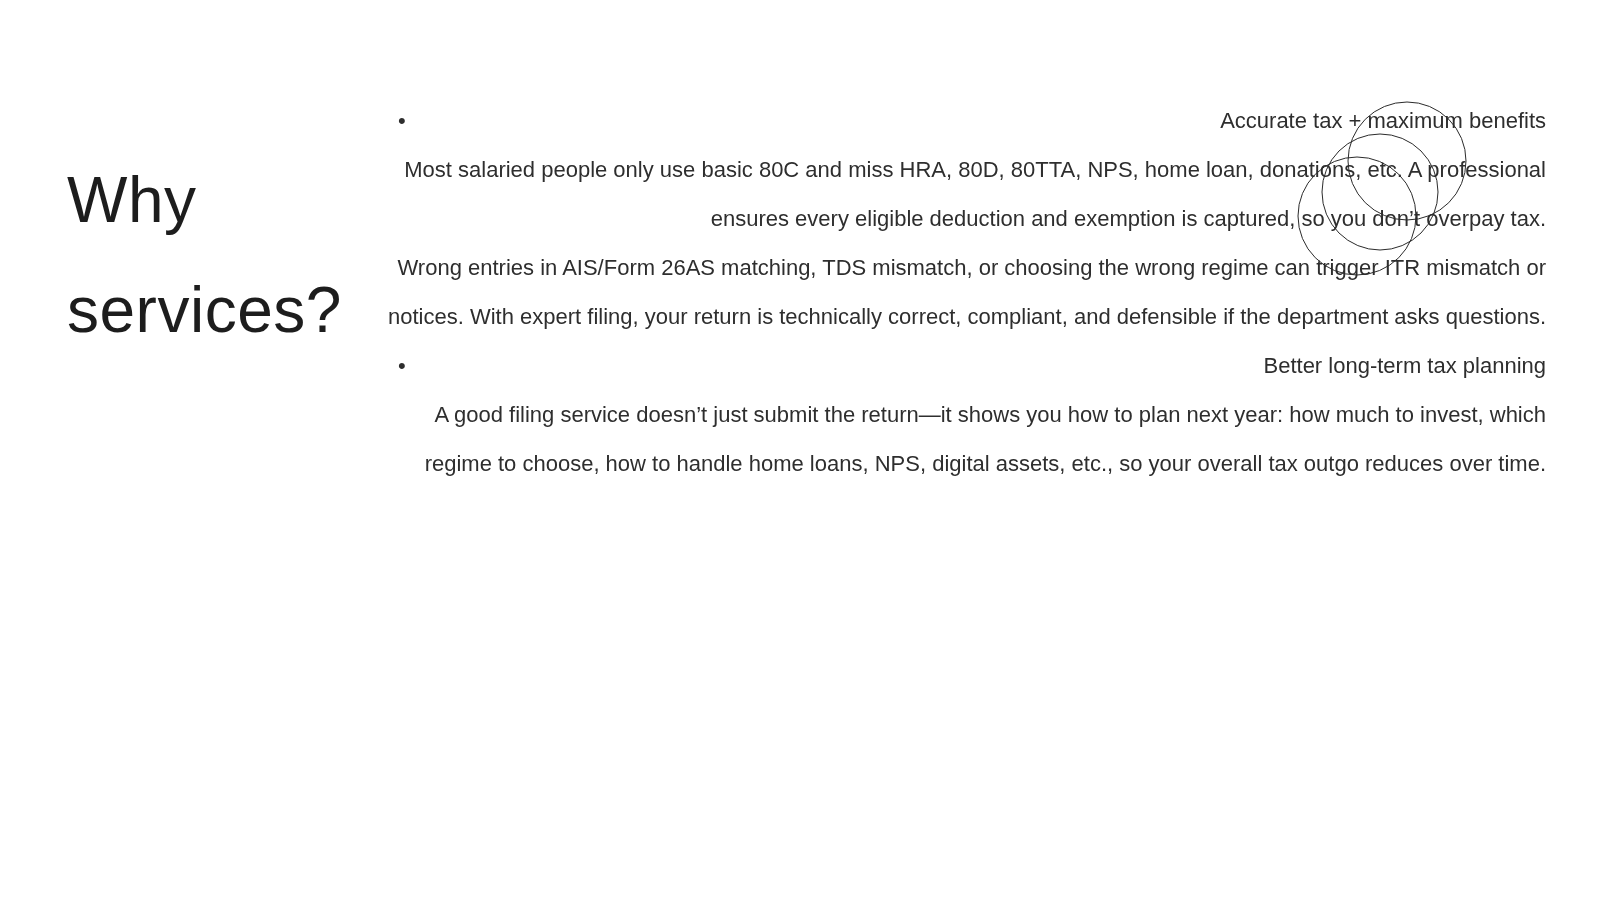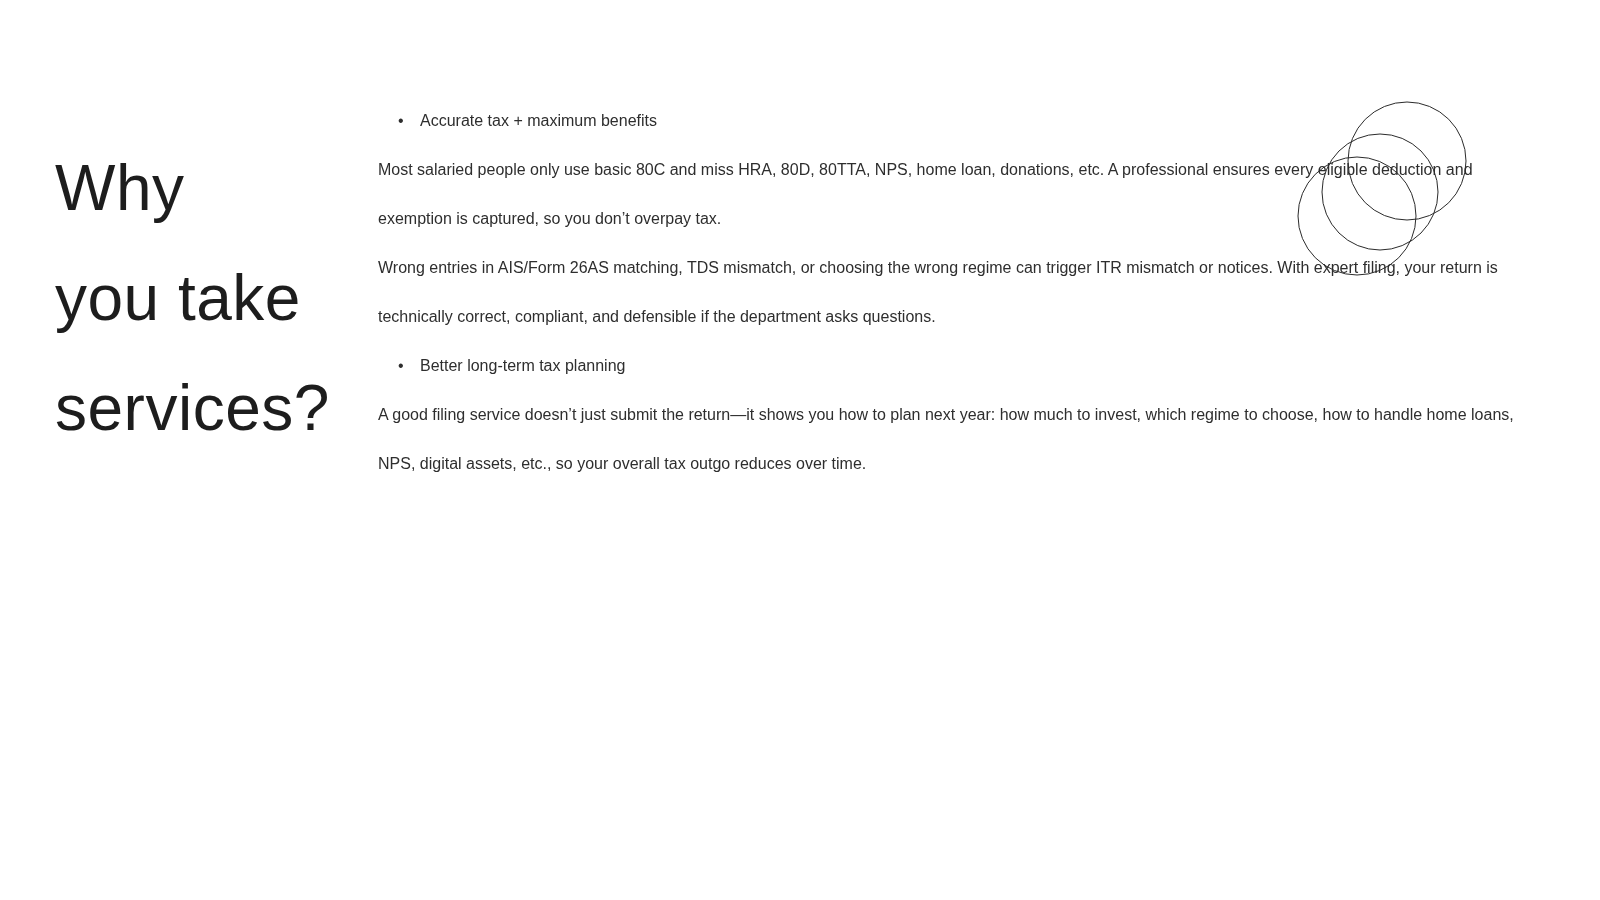--- a/index.html
+++ b/index.html
@@ -11,40 +11,41 @@
     height: 900px;
     position: relative;
     background: #ffffff;
     overflow: hidden;
     font-family: "Liberation Sans", sans-serif;
   }
   .heading {
     position: absolute;
     left: 55px;
     top: 133px;
-    margin: 0;
+    margin: 12px;
     width: 320px;
     font-size: 64px;
     font-weight: 500;
     color: #1d1d1d;
     line-height: 110px;
     letter-spacing: 0.5px;
   }
   .heading .hline {
     display: block;
     white-space: nowrap;
   }
   .content {
     position: absolute;
     left: 378px;
     top: 96px;
     width: 1168px;
-    font-size: 16px;
+    font-size: 22px;
     line-height: 49px;
     color: #2e2e2e;
+    text-align: right;
   }
   .bullet-row {
     position: relative;
     padding-left: 42px;
   }
   .bullet-row::before {
     content: "\2022";
     position: absolute;
     left: 20px;
     top: 0;
@@ -67,21 +68,20 @@
     stroke-width: 1;
   }
 </style>
 </head>
 <body>
 
 <div>
 
   <h1 class="heading">
     <span class="hline">Why</span>
-    <span class="hline">you take</span>
     <span class="hline">services?</span>
   </h1>
 
   <div class="content">
 
     <div class="bullet-row">
       <span>Accurate tax + maximum benefits</span>
     </div>
     <p class="para">Most salaried people only use basic 80C and miss HRA, 80D, 80TTA, NPS, home loan, donations, etc. A professional ensures every eligible deduction and exemption is captured, so you don’t overpay tax.</p>
 

